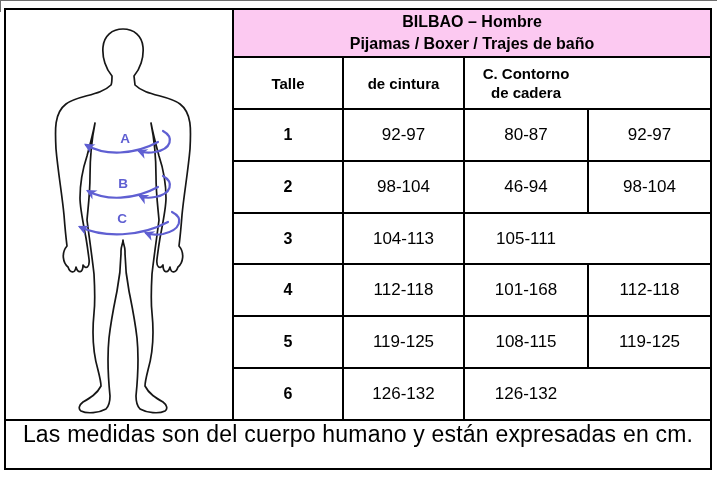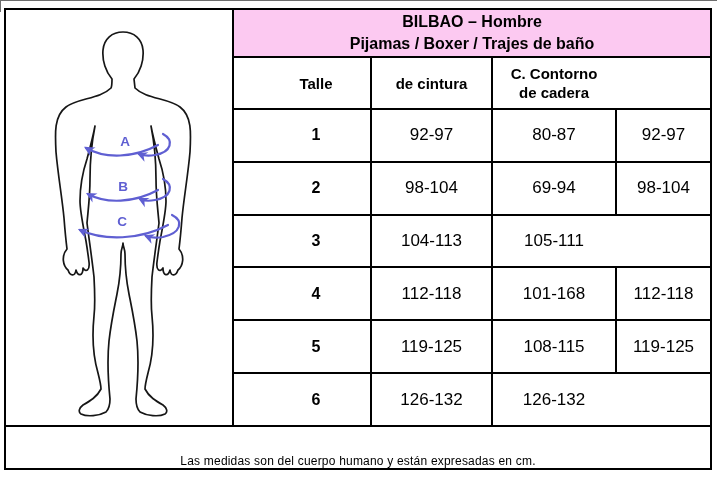--- a/index.html
+++ b/index.html
@@ -22,34 +22,34 @@
   .figure-panel svg { display: block; width: 228px; height: 100%; }
 
   .size-table { flex: 1; display: flex; flex-direction: column; min-width: 0; }
 
   .title-band {
     height: 48px; border-bottom: 2px solid #000;
     display: flex; flex-direction: column; align-items: center; justify-content: center;
     font-weight: bold; font-size: 16px; line-height: 22px; text-align: center;
   }
 
-  .grid-row { display: grid; grid-template-columns: 108px 121px 124px 1fr; padding-left: 28px; }
+  .grid-row { display: grid; grid-template-columns: 108px 121px 124px 1fr; }
   .grid-row > div { display: flex; flex-direction: column; align-items: center; justify-content: center; text-align: center; }
   .grid-row > div + div { border-left: 2px solid #000; }
 
   .col-headers { height: 50px; font-weight: bold; font-size: 15px; line-height: 19px; }
 
   .data-rows { flex: 1; display: flex; flex-direction: column; }
   .data-row { flex: 1; border-top: 2px solid #000; font-size: 17px; }
   .data-row .talle { font-weight: bold; font-size: 16px; }
 
   .note-row {
-    height: 43px; border-top: 2px solid #000;
-    display: flex; align-items: flex-end; justify-content: center;
-    font-size: 12px; letter-spacing: 0.2px;
+    height: 49px; border-top: 2px solid #000;
+    display: flex; align-items: flex-start; justify-content: center;
+    font-size: 23px; letter-spacing: 0.2px;
   }
 </style>
 </head>
 <body>
 
 <div class="artifact-top"></div>
 <div class="artifact-left"></div>
 
 <div class="frame">
   <div class="content">
@@ -164,21 +164,21 @@
       <div class="data-rows">
         <div class="grid-row data-row">
           <div class="talle">1</div>
           <div>92-97</div>
           <div>80-87</div>
           <div>92-97</div>
         </div>
         <div class="grid-row data-row">
           <div class="talle">2</div>
           <div>98-104</div>
-          <div>69-94</div>
+          <div>46-94</div>
           <div>98-104</div>
         </div>
         <div class="grid-row data-row">
           <div class="talle">3</div>
           <div>104-113</div>
           <div>105-111</div>
         </div>
         <div class="grid-row data-row">
           <div class="talle">4</div>
           <div>112-118</div>

